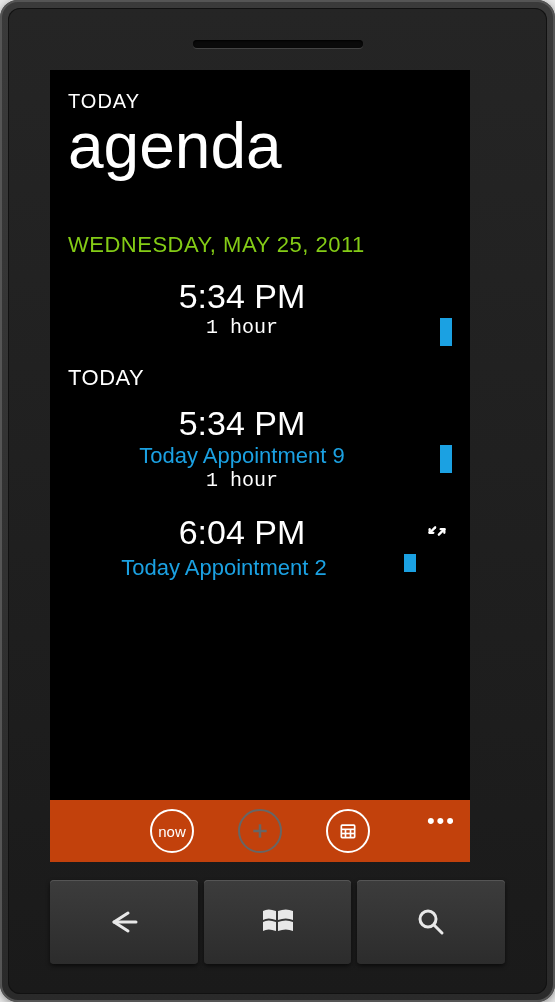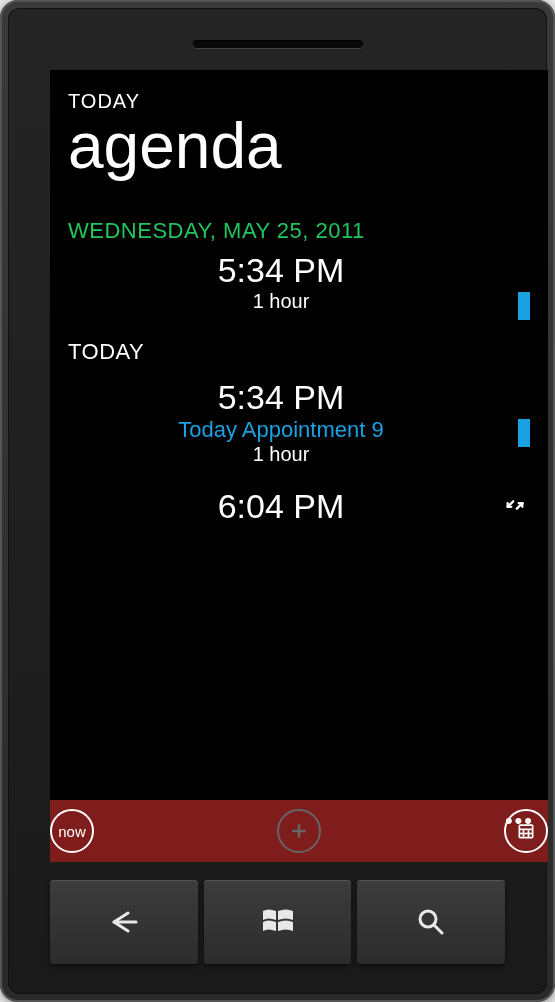--- a/index.html
+++ b/index.html
@@ -35,21 +35,21 @@
     width: 170px;
     height: 8px;
     background: #0a0a0a;
     border-radius: 4px;
     box-shadow: inset 0 1px 2px #000, 0 1px 0 #444;
   }
   .screen {
     position: absolute;
     top: 62px;
     left: 42px;
-    width: 498px;
+    width: 420px;
     height: 792px;
     background: #000;
     overflow: hidden;
     display: flex;
     flex-direction: column;
   }
   .screen-content {
     flex: 1;
     padding: 20px 18px 0 18px;
     overflow: hidden;
@@ -60,28 +60,28 @@
     font-size: 20px;
     letter-spacing: 1px;
     font-weight: 400;
     margin-bottom: 0;
     color: #fff;
   }
   .header-large {
     font-size: 64px;
     font-weight: 300;
     line-height: 1.05;
-    margin-bottom: 38px;
+    margin-bottom: 52px;
     color: #fff;
   }
   .date-heading {
     font-size: 22px;
     letter-spacing: 0.5px;
-    margin-bottom: 8px;
-    color: #22c55e;
+    margin-bottom: 20px;
+    color: #84cc16;
     font-weight: 400;
   }
   .item {
     position: relative;
     margin-bottom: 22px;
     padding-right: 36px;
     text-align: center;
   }
   .time {
     font-size: 34px;
@@ -97,20 +97,21 @@
   .title {
     font-size: 22px;
     color: #1ba1e2;
     font-weight: 400;
     line-height: 1.25;
   }
   .dur {
     font-size: 20px;
     color: #fff;
     font-weight: 300;
+    font-family: Liberation Mono, monospace;
   }
   .color-bar {
     position: absolute;
     right: 0;
     width: 12px;
     height: 28px;
     background: #1ba1e2;
   }
   .section-label {
     font-size: 22px;
@@ -120,24 +121,24 @@
     color: #fff;
   }
   .subitem {
     position: relative;
     padding-right: 36px;
     margin-top: 2px;
   }
   
   .appbar {
     height: 62px;
-    background: #7f1d1d;
+    background: #c2410c;
     display: flex;
     align-items: center;
-    justify-content: space-between;
+    justify-content: center;
     gap: 44px;
     position: relative;
   }
   .appbar-btn {
     width: 44px;
     height: 44px;
     border: 2.5px solid #fff;
     border-radius: 50%;
     display: flex;
     align-items: center;
@@ -218,20 +219,24 @@
           <span class="conflict-icon">
             <svg width="22" height="22" viewBox="0 0 24 24" fill="none" stroke="#fff" stroke-width="2.5" stroke-linecap="round">
               <path d="M4 14 L10 8"></path>
                 <path d="M4 14 L4 10"></path>
                 <path d="M4 14 L8 14"></path>
               <path d="M20 10 L14 16"></path>
                 <path d="M20 10 L20 14"></path>
                 <path d="M20 10 L16 10"></path>
             </svg>
           </span>
+          <div class="subitem" style="margin-top:2px">
+            <div class="title">Today Appointment 2</div>
+            <div class="color-bar" style="top:0;height:18px"></div>
+          </div>
         </div>
 
       </div>
 
       <div class="appbar">
         <div class="appbar-btn">
           <span>now</span>
         </div>
         <div class="appbar-btn dim">
           <svg width="20" height="20" viewBox="0 0 24 24" stroke="#777" stroke-width="3">

